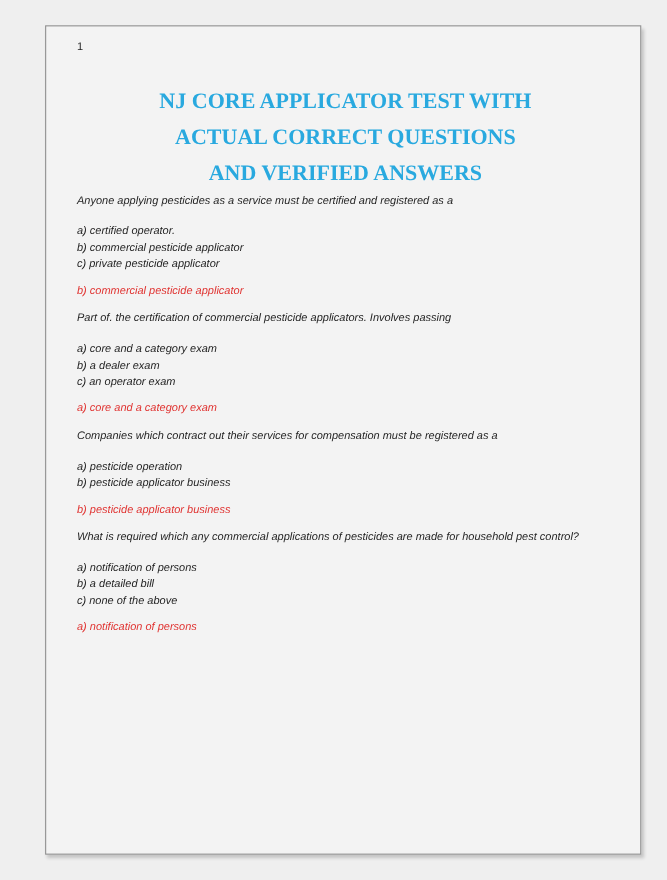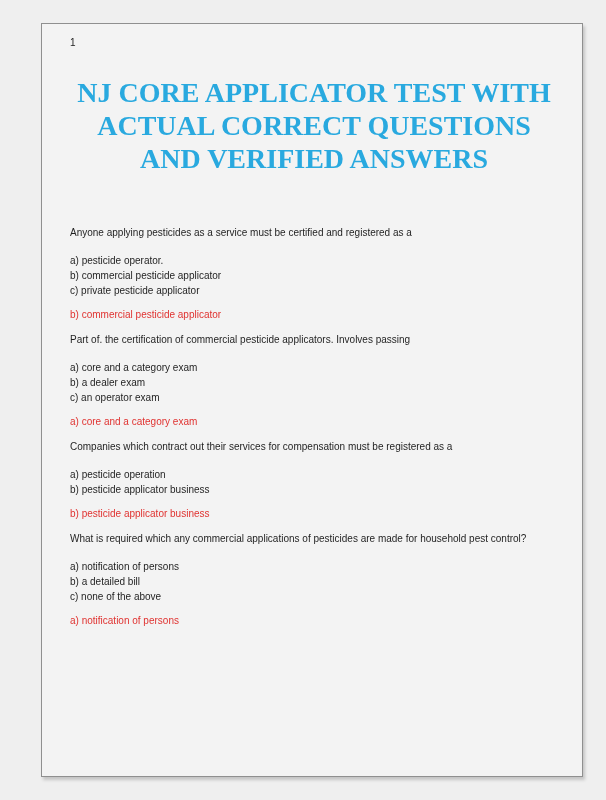--- a/index.html
+++ b/index.html
@@ -28,33 +28,33 @@
     font-size: 10px;
     line-height: 14px;
     color: #222222;
   }
   .doc-title {
     margin: 26px 0 0 0;
     padding: 0;
     text-align: center;
     font-family: "Liberation Serif", serif;
     font-weight: bold;
-    font-size: 28px;
+    font-size: 20px;
     line-height: 33px;
     color: #29a9df;
     letter-spacing: 0px;
   }
   .doc-title .title-line {
     display: block;
   }
   .qa-list {
-    margin-top: 50px;
     font-size: 10px;
     line-height: 15px;
     color: #1f1f1f;
+    font-style: italic;
   }
   .qa-block { margin: 0; }
   .question-text {
     margin: 0 0 13px 0;
   }
   .option-line {
     margin: 0;
   }
   .answer-text {
     margin: 9px 0 10px 0;
@@ -71,21 +71,21 @@
   <h1 class="doc-title">
     <span class="title-line">NJ CORE APPLICATOR TEST WITH</span>
     <span class="title-line">ACTUAL CORRECT QUESTIONS</span>
     <span class="title-line">AND VERIFIED ANSWERS</span>
   </h1>
 
   <div class="qa-list">
 
     <div class="qa-block">
       <p class="question-text">Anyone applying pesticides as a service must be certified and registered as a</p>
-      <p class="option-line">a) pesticide operator.</p>
+      <p class="option-line">a) certified operator.</p>
       <p class="option-line">b) commercial pesticide applicator</p>
       <p class="option-line">c) private pesticide applicator</p>
       <p class="answer-text">b) commercial pesticide applicator</p>
     </div>
 
     <div class="qa-block">
       <p class="question-text">Part of. the certification of commercial pesticide applicators. Involves passing</p>
       <p class="option-line">a) core and a category exam</p>
       <p class="option-line">b) a dealer exam</p>
       <p class="option-line">c) an operator exam</p>

